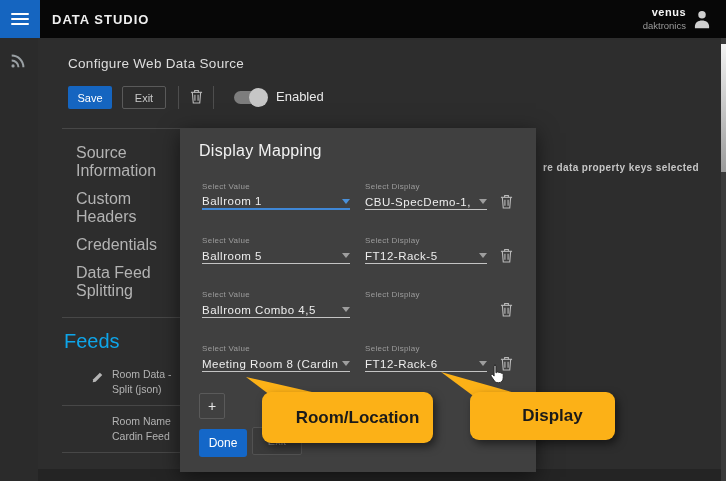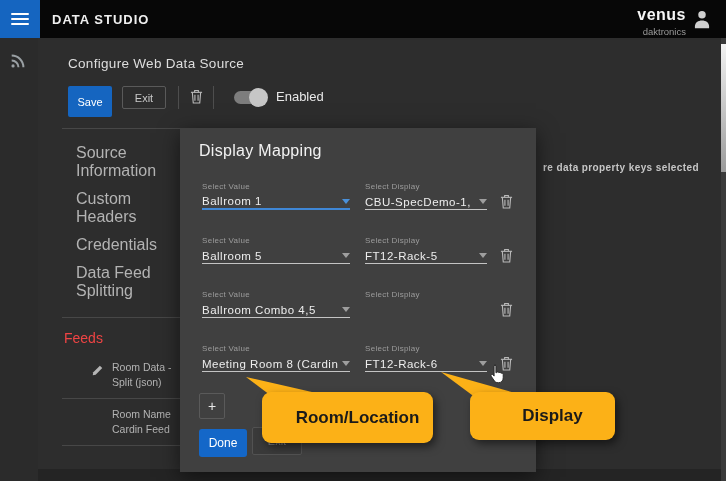--- a/index.html
+++ b/index.html
@@ -6,46 +6,46 @@
   html,body { width:726px; height:481px; overflow:hidden; }
   body { background:#2d2d2d; font-family:"Liberation Sans", sans-serif; position:relative; }
 
   
   .topbar { position:absolute; left:0; top:0; width:726px; height:38px; background:#070707; z-index:5; }
   .menu-btn { position:absolute; left:0; top:0; width:40px; height:38px; background:#1565c0; border:none; cursor:pointer; }
   .menu-btn .bar { position:absolute; left:11px; width:18px; height:2px; background:#fff; border-radius:1px; }
   .menu-btn .bar:nth-child(1){ top:13px; } .menu-btn .bar:nth-child(2){ top:18px; } .menu-btn .bar:nth-child(3){ top:23px; }
   .app-title { position:absolute; left:52px; top:12px; color:#efefef; font-size:13px; letter-spacing:1px; font-weight:600; }
   .user-block { position:absolute; right:40px; top:6px; text-align:right; }
-  .user-name { color:#f5f5f5; font-size:16px; font-weight:bold; letter-spacing:.5px;text-align:right; }
+  .user-name { color:#f5f5f5; font-size:11px; font-weight:bold; letter-spacing:.5px;text-align:right; }
   .user-org { color:#9a9a9a; font-size:9.5px; margin-top:2px; }
   .user-icon { position:absolute; right:14px; top:8px; }
 
   
   .sidebar { position:absolute; left:0; top:38px; width:38px; height:443px; background:#2b2b2b; }
   .side-item { position:absolute; left:9px; top:14px; width:20px; height:20px; cursor:pointer; }
 
   
   .content { position:absolute; left:38px; top:38px; width:688px; height:443px; background:#2d2d2d; }
   .page-title { position:absolute; left:30px; top:18px; font-size:13.5px; color:#dedede; letter-spacing:.3px; }
   .btn { font-family:"Liberation Sans",sans-serif; cursor:pointer; }
-  .save-btn { position:absolute; left:30px; top:48px; width:44px; height:31px; background:#1565c0; border:none; border-radius:2px; color:#fff; font-size:11px; }
+  .save-btn { position:absolute; left:30px; top:48px; width:44px; height:23px; background:#1565c0; border:none; border-radius:2px; color:#fff; font-size:11px; }
   .exit-btn { position:absolute; left:84px; top:48px; width:44px; height:23px; background:transparent; border:1px solid #5a5a5a; border-radius:2px; color:#c9c9c9; font-size:11px; }
   .trash-btn { position:absolute; left:140px; top:48px; width:36px; height:23px; background:transparent; border:none; border-left:1px solid #4e4e4e; border-right:1px solid #4e4e4e; display:flex; align-items:center; justify-content:center; cursor:pointer; }
   .toggle { position:absolute; left:196px; top:53px; width:32px; height:13px; background:#7d7d7d; border-radius:7px; cursor:pointer; }
   .toggle .knob { position:absolute; right:-2px; top:-3px; width:19px; height:19px; border-radius:50%; background:#c6c6c6; }
   .toggle-label { position:absolute; left:238px; top:51px; color:#e8e8e8; font-size:13px; }
   .bg-hint { position:absolute; left:505px; top:124px; font-size:10px; font-weight:bold; color:#c6c6c6; letter-spacing:.4px; }
 
   
   .left-panel { position:absolute; left:24px; top:90px; width:124px; }
   .nav-section { border-top:1px solid #474747; padding:10px 0 12px 6px; }
   .nav-item { font-size:16px; color:#b3b3b3; padding:5px 0; cursor:pointer;margin-left:8px; }
   .feeds-section { border-top:1px solid #474747; padding-top:12px; }
-  .feeds-title { font-size:14px; color:#ef4444; font-weight:400; padding-left:2px; margin-bottom:6px; }
+  .feeds-title { font-size:20px; color:#0ea5e9; font-weight:400; padding-left:2px; margin-bottom:6px; }
   .feed-item { display:flex; border-bottom:1px solid #474747; padding:8px 0 8px 0; cursor:pointer; }
   .feed-icon { width:14px; margin-left:30px; margin-right:6px; padding-top:2px; }
   .feed-label { font-size:10.5px; color:#b3b3b3; width:74px; line-height:15px; }
 
   
   .modal { position:absolute; left:180px; top:128px; width:356px; height:344px; background:#404040; box-shadow:0 5px 20px rgba(0,0,0,.55); z-index:10; }
   .modal-title { position:absolute; left:19px; top:14px; font-size:16px; color:#f2f2f2; letter-spacing:.3px; }
   .mrow { position:absolute; left:22px; width:315px; height:40px; }
   .mcol { position:absolute; top:0; }
   .col1 { left:0; width:148px; }

